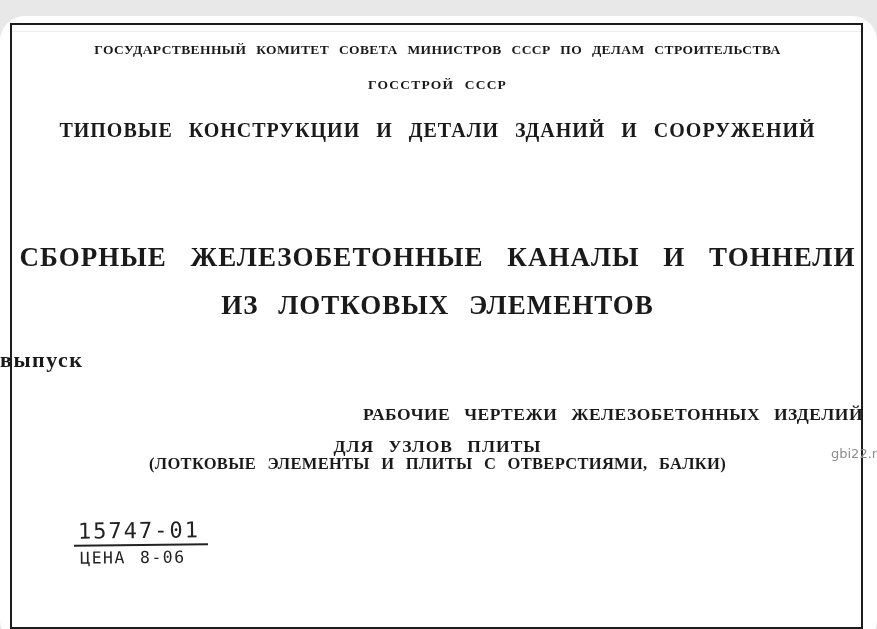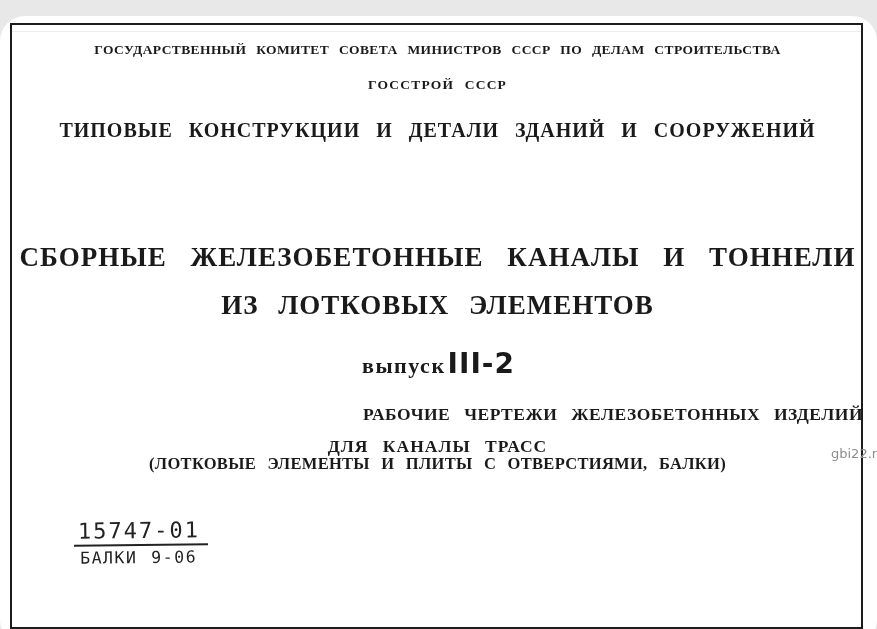--- a/index.html
+++ b/index.html
@@ -85,20 +85,21 @@
   }
   .issue-row {
     position: absolute;
     left: 0;
     right: 0;
     top: 331px;
     display: flex;
     justify-content: center;
     align-items: baseline;
     gap: 2px;
+    flex-direction: column;
   }
   .issue-label {
     font-weight: bold;
     font-size: 22px;
     letter-spacing: 1.5px;
   }
   .issue-number {
     font-family: "DejaVu Sans", sans-serif;
     font-weight: bold;
     font-size: 28px;
@@ -182,33 +183,32 @@
 
   <div class="line series-heading">ТИПОВЫЕ КОНСТРУКЦИИ И ДЕТАЛИ ЗДАНИЙ И СООРУЖЕНИЙ</div>
 
 
   <div class="line title-line1">СБОРНЫЕ ЖЕЛЕЗОБЕТОННЫЕ КАНАЛЫ И ТОННЕЛИ</div>
 
   <div class="line title-line2">ИЗ ЛОТКОВЫХ ЭЛЕМЕНТОВ</div>
 
   <div class="issue-row">
     <span class="issue-label">выпуск</span>
-    <span class="issue-number">III-2</span>
   </div>
 
   <div class="line subtitle-line1">РАБОЧИЕ ЧЕРТЕЖИ ЖЕЛЕЗОБЕТОННЫХ ИЗДЕЛИЙ</div>
 
-  <div class="line subtitle-line2">ДЛЯ КАНАЛЫ ТРАСС</div>
+  <div class="line subtitle-line2">ДЛЯ УЗЛОВ ПЛИТЫ</div>
 
   <div class="line subtitle-line3">(ЛОТКОВЫЕ ЭЛЕМЕНТЫ И ПЛИТЫ С ОТВЕРСТИЯМИ, БАЛКИ)</div>
 
   <div class="stamp">
     <div class="stamp-code">15747-01</div>
     <div class="stamp-price">
-      <span>БАЛКИ</span>
-      <span>9-06</span>
+      <span>ЦЕНА</span>
+      <span>8-06</span>
     </div>
   </div>
 
   <div class="watermark">gbi22.ru</div>
 
   <div class="scan-smudge"></div>
 </div>
 
 </body></html>

